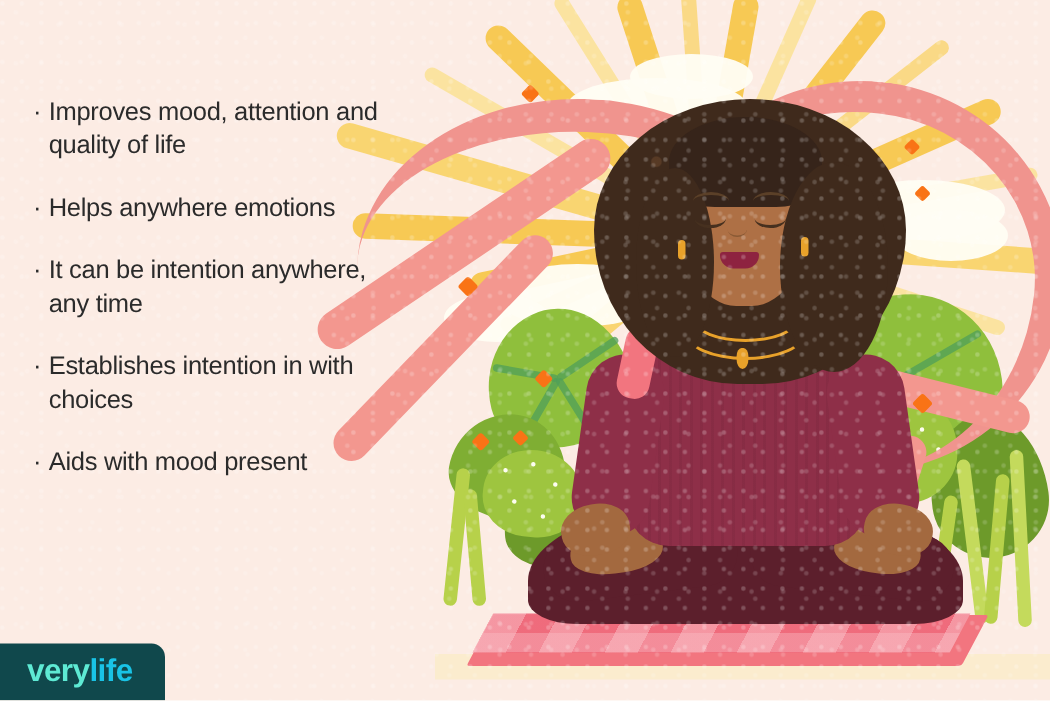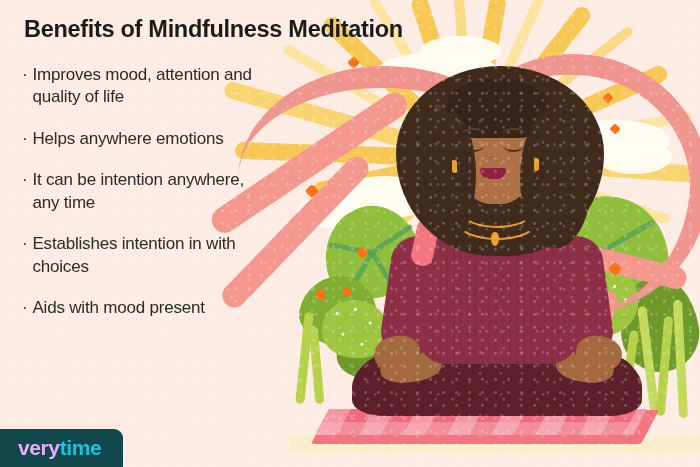--- a/index.html
+++ b/index.html
@@ -346,21 +346,21 @@
     align-items: center;
     background: #10484c;
     border-radius: 0 9px 0 0;
     z-index: 30;
   }
   .logo-text {
     font-size: 21px;
     font-weight: bold;
     letter-spacing: -0.4px;
   }
-  .logo-very { color: #f0abfc; }
+  .logo-very { color: #5eead4; }
   .logo-well { color: #19c3e6; }
 
   
   .grain {
     position: absolute;
     inset: 0;
     pointer-events: none;
     opacity: .5;
     background-image:
       radial-gradient(circle at 12% 18%, rgba(255,255,255,.45) 0 1px, rgba(0,0,0,0) 2px),
@@ -504,21 +504,20 @@
     <div class="sparkle" style="left:611px; top:125px; width:8px;  height:8px;"></div>
     <div class="sparkle" style="left:307px; top:186px; width:10px; height:10px;"></div>
     <div class="sparkle" style="left:316px; top:290px; width:9px;  height:9px;"></div>
     <div class="sparkle" style="left:358px; top:248px; width:9px;  height:9px;"></div>
     <div class="sparkle" style="left:610px; top:264px; width:10px; height:10px;"></div>
     <div class="sparkle" style="left:343px; top:288px; width:8px;  height:8px;"></div>
 
     <div class="grain"></div>
   </div>
 
-  <div class="title">Benefits of Mindfulness Meditation</div>
 
   <div class="bullets">
     <div class="bullet">
       <span class="mark">·</span>
       <span class="txt">Improves mood, attention and quality of life</span>
     </div>
     <div class="bullet">
       <span class="mark">·</span>
       <span class="txt">Helps anywhere emotions</span>
     </div>
@@ -531,16 +530,16 @@
       <span class="txt">Establishes intention in with choices</span>
     </div>
     <div class="bullet">
       <span class="mark">·</span>
       <span class="txt">Aids with mood present</span>
     </div>
   </div>
 
   <div class="logo">
     <span class="logo-text logo-very">very</span>
-    <span class="logo-text logo-well">time</span>
+    <span class="logo-text logo-well">life</span>
   </div>
 
 </div>
 
 </body></html>

